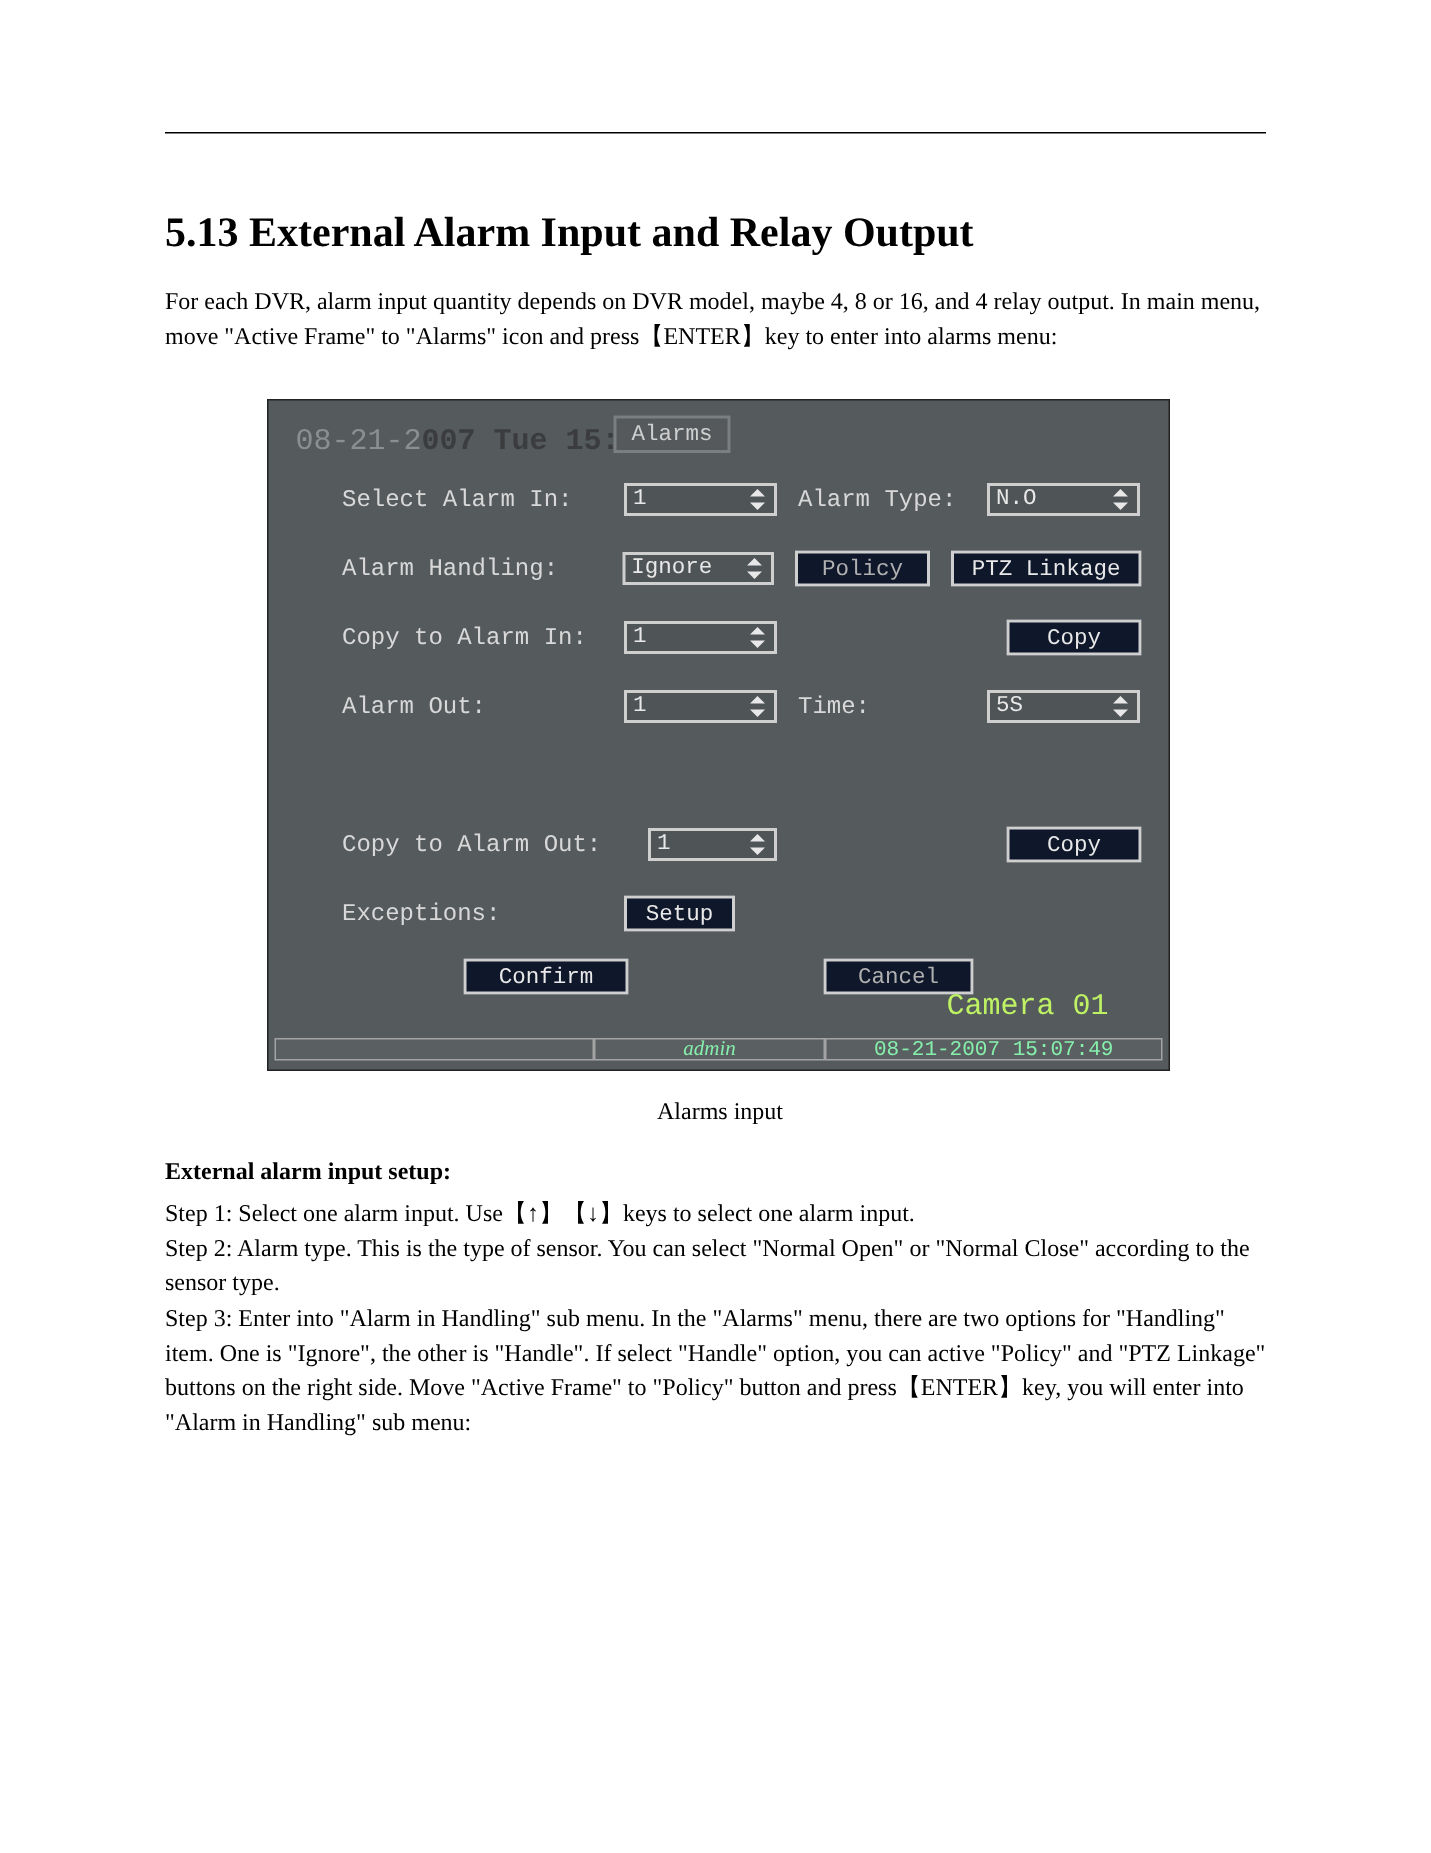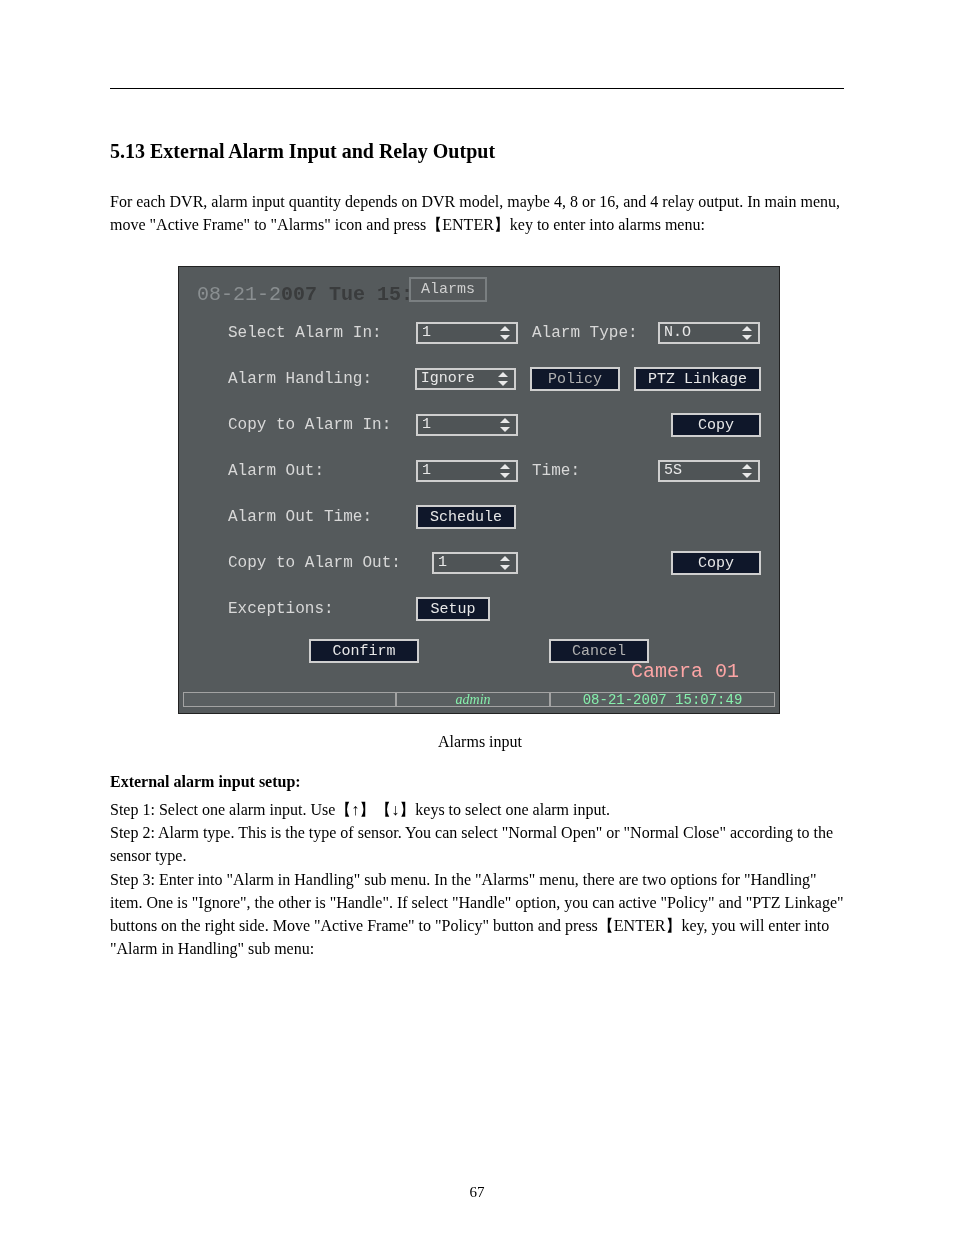--- a/index.html
+++ b/index.html
@@ -18,21 +18,21 @@
   .hr-top {
     position: absolute;
     top: 88px;
     left: 110px;
     width: 734px;
     border-top: 1px solid #000;
   }
   .section-title {
     position: absolute;
     left: 110px;
-    font-size: 20px;
+    font-size: 28px;
     font-weight: bold;
   }
   .body-text {
     position: absolute;
     left: 110px;
     width: 740px;
     font-size: 16px;
     line-height: 1.45;
   }
 
@@ -162,21 +162,21 @@
     margin-top: 11px;
   }
   .shot .status .c1 { width: 36%; }
   .shot .status .c2 { width: 26%; font-style: italic; font-family: "Times New Roman", serif; }
   .shot .status .c3 { width: 38%; position: relative; }
   .shot .camera-ghost {
     position: absolute;
     right: 40px;
     bottom: 30px;
     font-size: 20px;
-    color: #fca5a5;
+    color: #bef264;
     font-family: "Courier New", monospace;
   }
 
   .page-num {
     position: absolute;
     left: 0; right: 0;
     bottom: 34px;
     text-align: center;
     font-size: 15px;
   }
@@ -237,24 +237,20 @@
         <span>1</span>
         <span class="spin"></span>
       </span>
       <span class="lbl-mid">Time:</span>
       <span class="select select-wide">
         <span>5S</span>
         <span class="spin"></span>
       </span>
     </div>
 
-    <div class="row" style="top:234px;">
-      <span class="lbl">Alarm Out Time:</span>
-      <span class="btn" style="width:100px;">Schedule</span>
-    </div>
 
     <div class="row" style="top:280px;">
       <span class="lbl" style="width:190px;">Copy to Alarm Out:</span>
       <span class="select" style="width:86px;">
         <span>1</span>
         <span class="spin"></span>
       </span>
       <span style="flex:1;"></span>
       <span class="btn" style="width:90px;">Copy</span>
     </div>
@@ -279,14 +275,13 @@
   </div>
 
   <div class="body-text" style="top:730px; text-align:center;">Alarms input</div>
 
   <div class="body-text" style="top:770px; font-weight:bold;">External alarm input setup:</div>
 
   <div class="body-text" style="top:798px; white-space:pre-line;">Step 1: Select one alarm input. Use【↑】【↓】keys to select one alarm input.
 Step 2: Alarm type. This is the type of sensor. You can select "Normal Open" or "Normal Close" according to the sensor type.
 Step 3: Enter into "Alarm in Handling" sub menu. In the "Alarms" menu, there are two options for "Handling" item. One is "Ignore", the other is "Handle". If select "Handle" option, you can active "Policy" and "PTZ Linkage" buttons on the right side. Move "Active Frame" to "Policy" button and press【ENTER】key, you will enter into "Alarm in Handling" sub menu:</div>
 
-  <div class="page-num">67</div>
 </div>
 
 </body></html>

